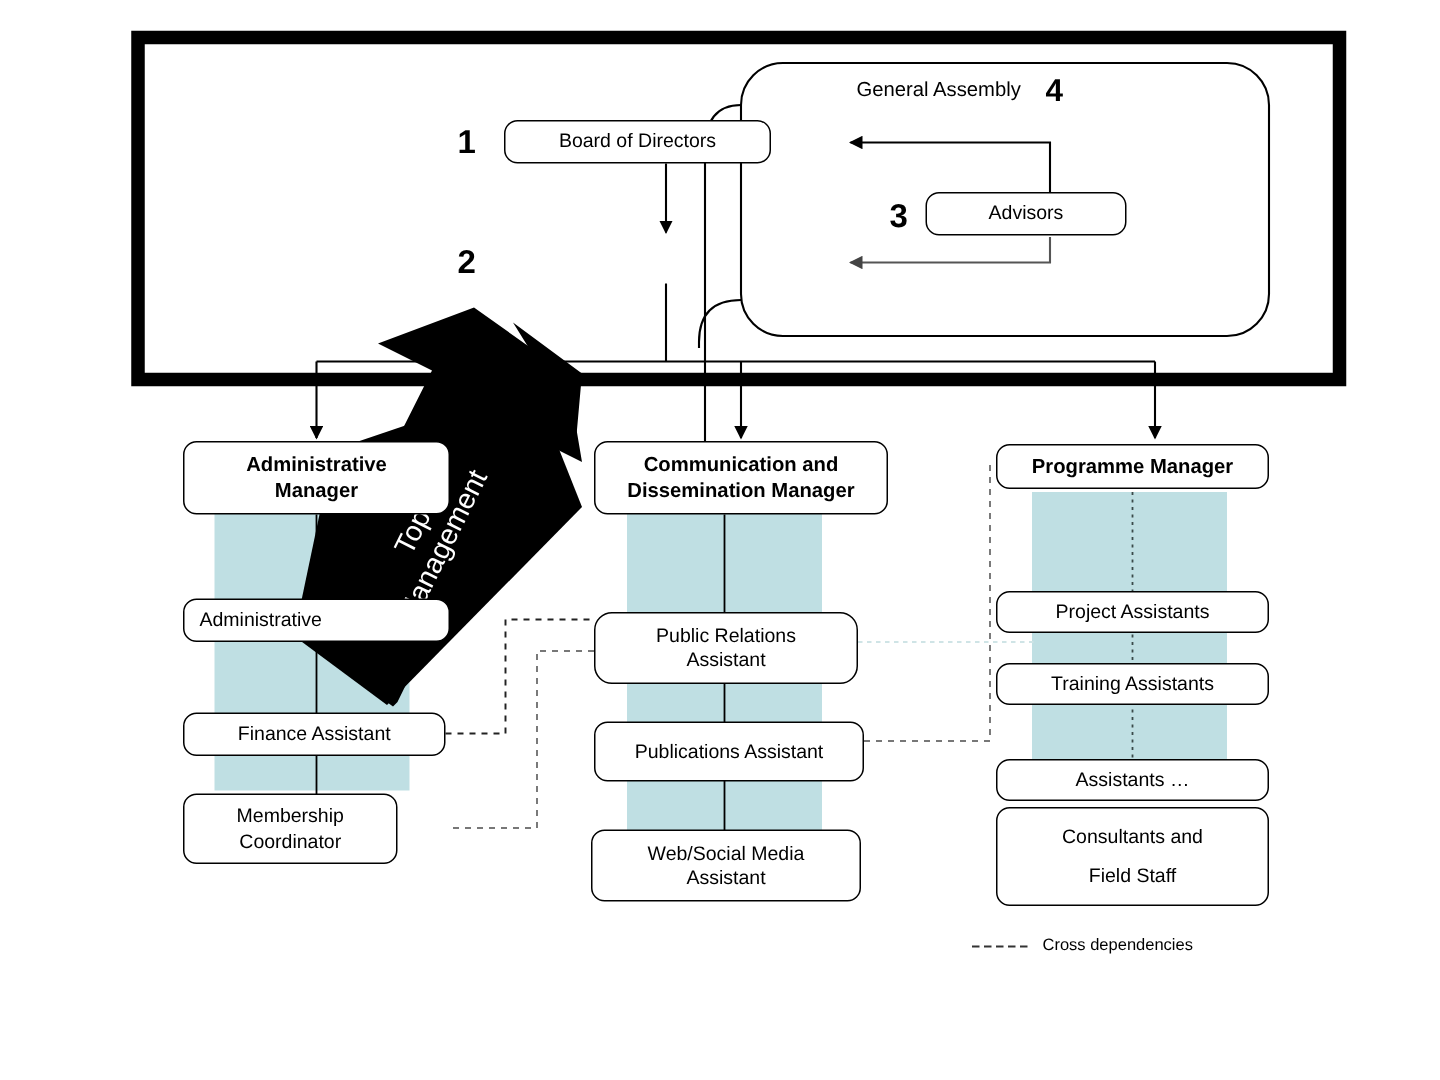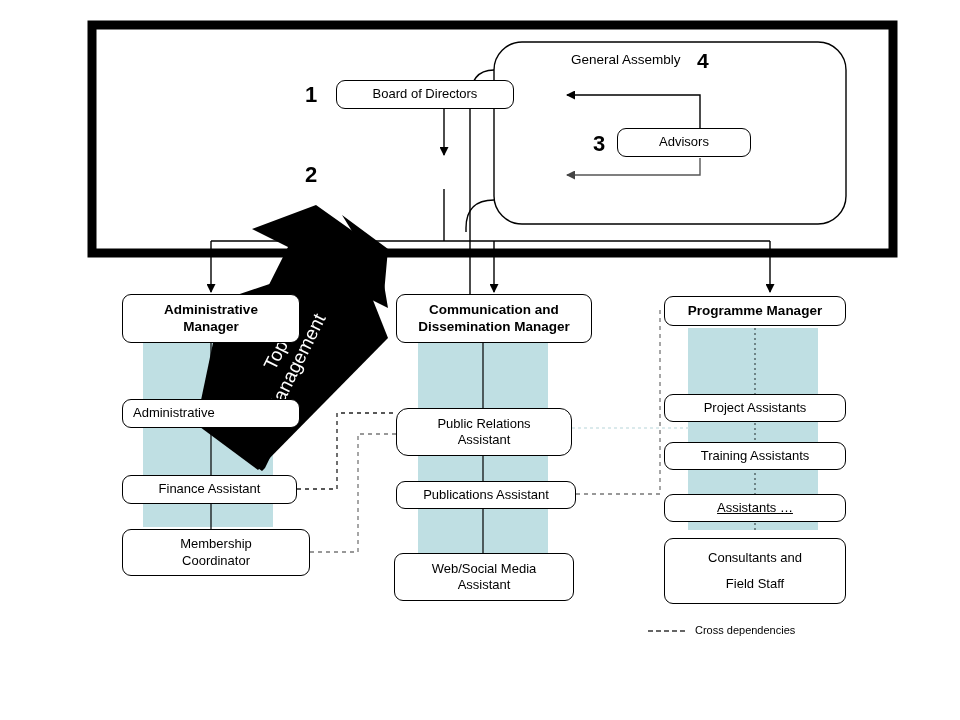--- a/index.html
+++ b/index.html
@@ -169,57 +169,57 @@
   </div>
 
   <div class="node" style="left:122px;top:399px;width:178px;height:29px;justify-content:flex-start;padding-left:10px;">
     <span style="text-align:left;">Administrative</span>
   </div>
 
   <div class="node" style="left:122px;top:475px;width:175px;height:29px;">
     <span>Finance Assistant</span>
   </div>
 
-  <div class="node" style="left:122px;top:529px;width:188px;height:47px;flex-direction:column;">
+  <div class="node" style="left:122px;top:529px;width:143px;height:47px;flex-direction:column;">
     <span>Membership</span>
     <span>Coordinator</span>
   </div>
 
   <div class="node bold mgr" style="left:396px;top:294px;width:196px;height:49px;flex-direction:column;">
     <span>Communication  and</span>
     <span>Dissemination Manager</span>
   </div>
 
   <div class="node" style="left:396px;top:408px;width:176px;height:48px;flex-direction:column;border-radius:12px;">
     <span>Public Relations</span>
     <span>Assistant</span>
   </div>
 
-  <div class="node" style="left:396px;top:481px;width:180px;height:28px;">
+  <div class="node" style="left:396px;top:481px;width:180px;height:40px;">
     <span>Publications  Assistant</span>
   </div>
 
   <div class="node" style="left:394px;top:553px;width:180px;height:48px;flex-direction:column;">
     <span>Web/Social Media</span>
     <span>Assistant</span>
   </div>
 
   <div class="node bold mgr" style="left:664px;top:296px;width:182px;height:30px;">
     <span>Programme Manager</span>
   </div>
 
   <div class="node" style="left:664px;top:394px;width:182px;height:28px;">
     <span>Project Assistants</span>
   </div>
 
   <div class="node" style="left:664px;top:442px;width:182px;height:28px;">
     <span>Training Assistants</span>
   </div>
 
-  <div class="node" style="left:664px;top:494px;width:182px;height:28px;text-decoration:underline;">
+  <div class="node" style="left:664px;top:506px;width:182px;height:28px;">
     <span>Assistants …</span>
   </div>
 
   <div class="node" style="left:664px;top:538px;width:182px;height:66px;flex-direction:column;justify-content:space-evenly;">
     <span>Consultants and</span>
     <span>Field Staff</span>
   </div>
 
   <div class="legend-text" style="left:695px;top:624px;">Cross dependencies</div>
 

